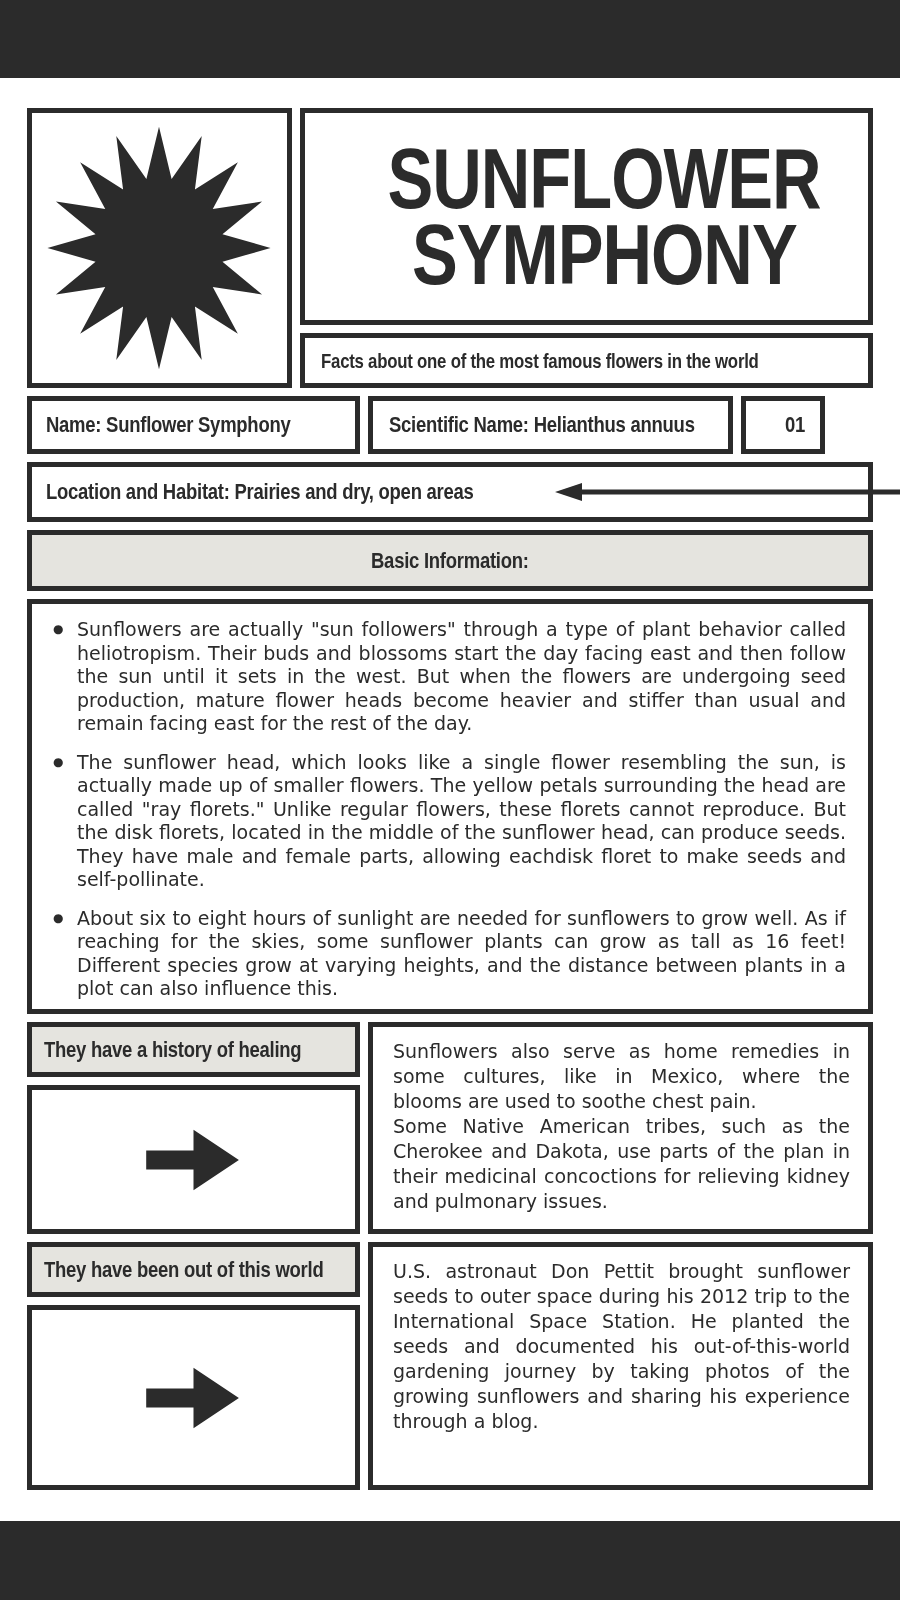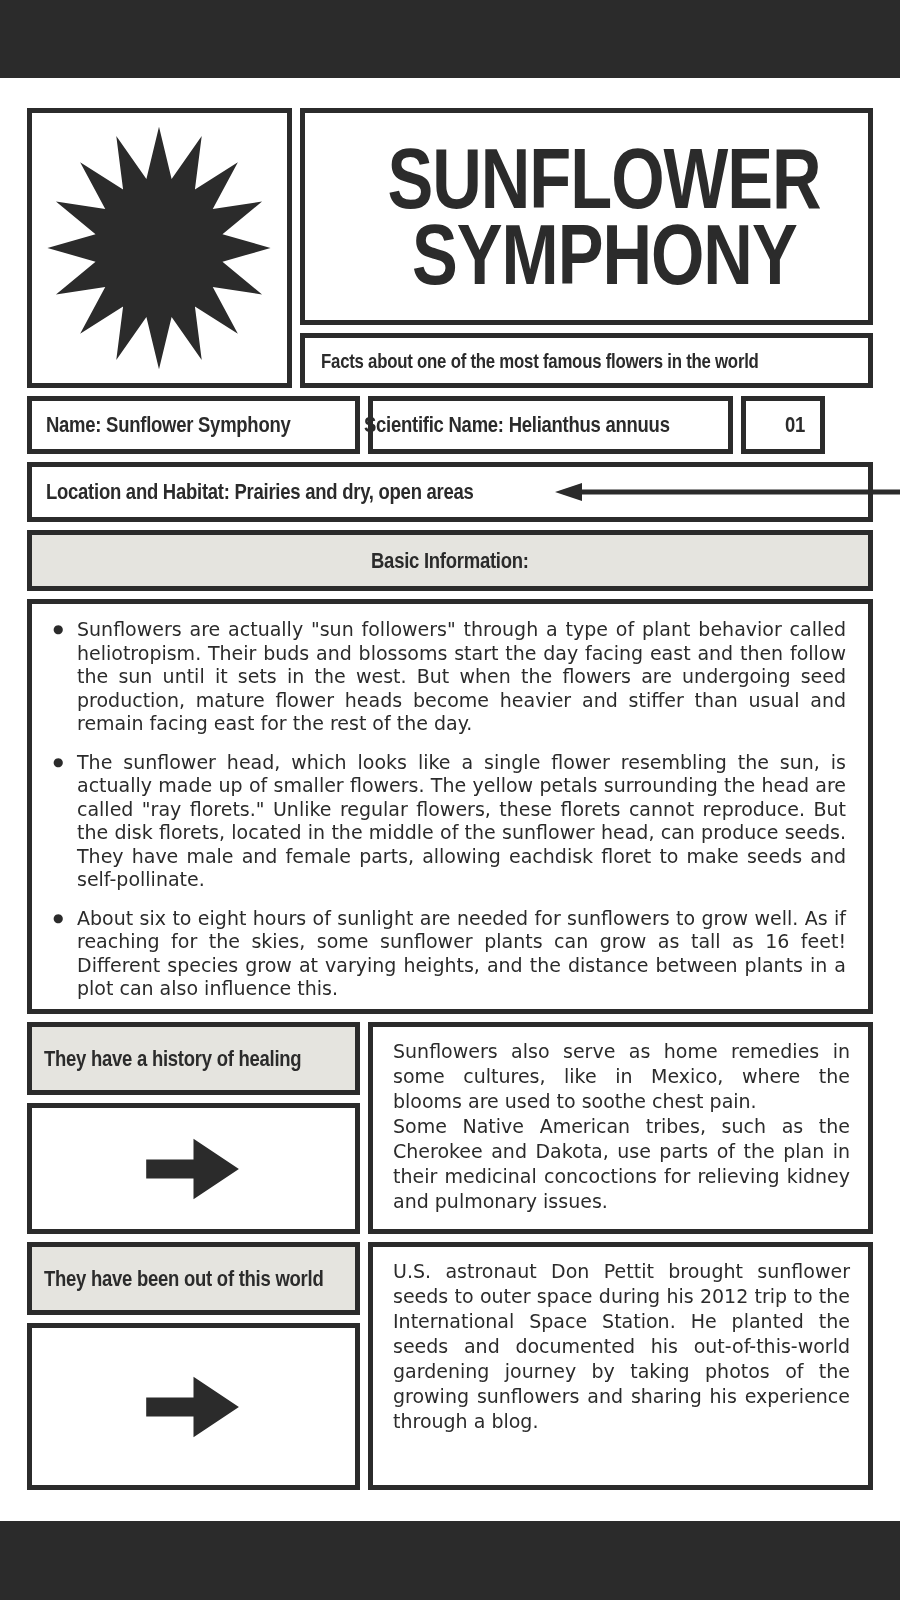--- a/index.html
+++ b/index.html
@@ -25,41 +25,41 @@
   .title-col{display:flex;flex-direction:column;gap:8px;flex:1;}
   .title-cell{flex:1;display:flex;flex-direction:column;align-items:center;justify-content:center;padding-left:36px;}
   .title-line{font-family:"Liberation Sans",sans-serif;font-weight:700;font-size:70px;line-height:76px;letter-spacing:-1px;transform:scale(0.98,1.22);}
   .subtitle-cell{height:55px;display:flex;align-items:center;padding-left:16px;}
   .subtitle-cell .cond{font-size:21px;transform:scaleX(0.8);}
 
   
   .row2{height:58px;border-radius:7px;}
   .row2 .cell{display:flex;align-items:center;}
   .name-cell{width:333px;padding-left:14px;}
-  .sci-cell{width:365px;padding-left:16px;justify-content:flex-end;}
+  .sci-cell{width:365px;padding-left:16px;}
   .num-cell{width:84px;justify-content:center;padding-left:23px;}
   .label{font-size:22px;}
 
   
   .loc-cell{height:60px;display:flex;align-items:center;justify-content:space-between;padding:0 18px 0 14px;}
 
   
   .basic-header{height:61px;display:flex;align-items:center;justify-content:center;}
 
   
   .bullets-cell{height:415px;padding:14px 22px 0 20px;}
   .bullets{list-style:none;margin:0;padding:0;}
   .bullets li{position:relative;padding-left:25px;margin-bottom:15px;font-size:19px;line-height:23.5px;text-align:justify;}
   .bullets li::before{content:"●";position:absolute;left:1px;top:0;font-size:12px;}
 
   
   .feature-row1{height:212px;}
   .feature-row2{height:248px;border-radius:27px;}
   .feature-left{width:333px;display:flex;flex-direction:column;gap:8px;}
-  .feature-header{height:73px;display:flex;align-items:center;padding-left:12px;flex:0 0 auto;}
+  .feature-header{height:55px;display:flex;align-items:center;padding-left:12px;flex:0 0 auto;}
   .arrow-cell{flex:1;display:flex;align-items:center;justify-content:center;}
   .feature-body{flex:1;padding:12px 18px 0 20px;font-size:19px;line-height:25px;text-align:justify;white-space:pre-line;}
 
   svg{display:block;}
 </style>
 </head>
 <body>
 
 <div class="page">
 

